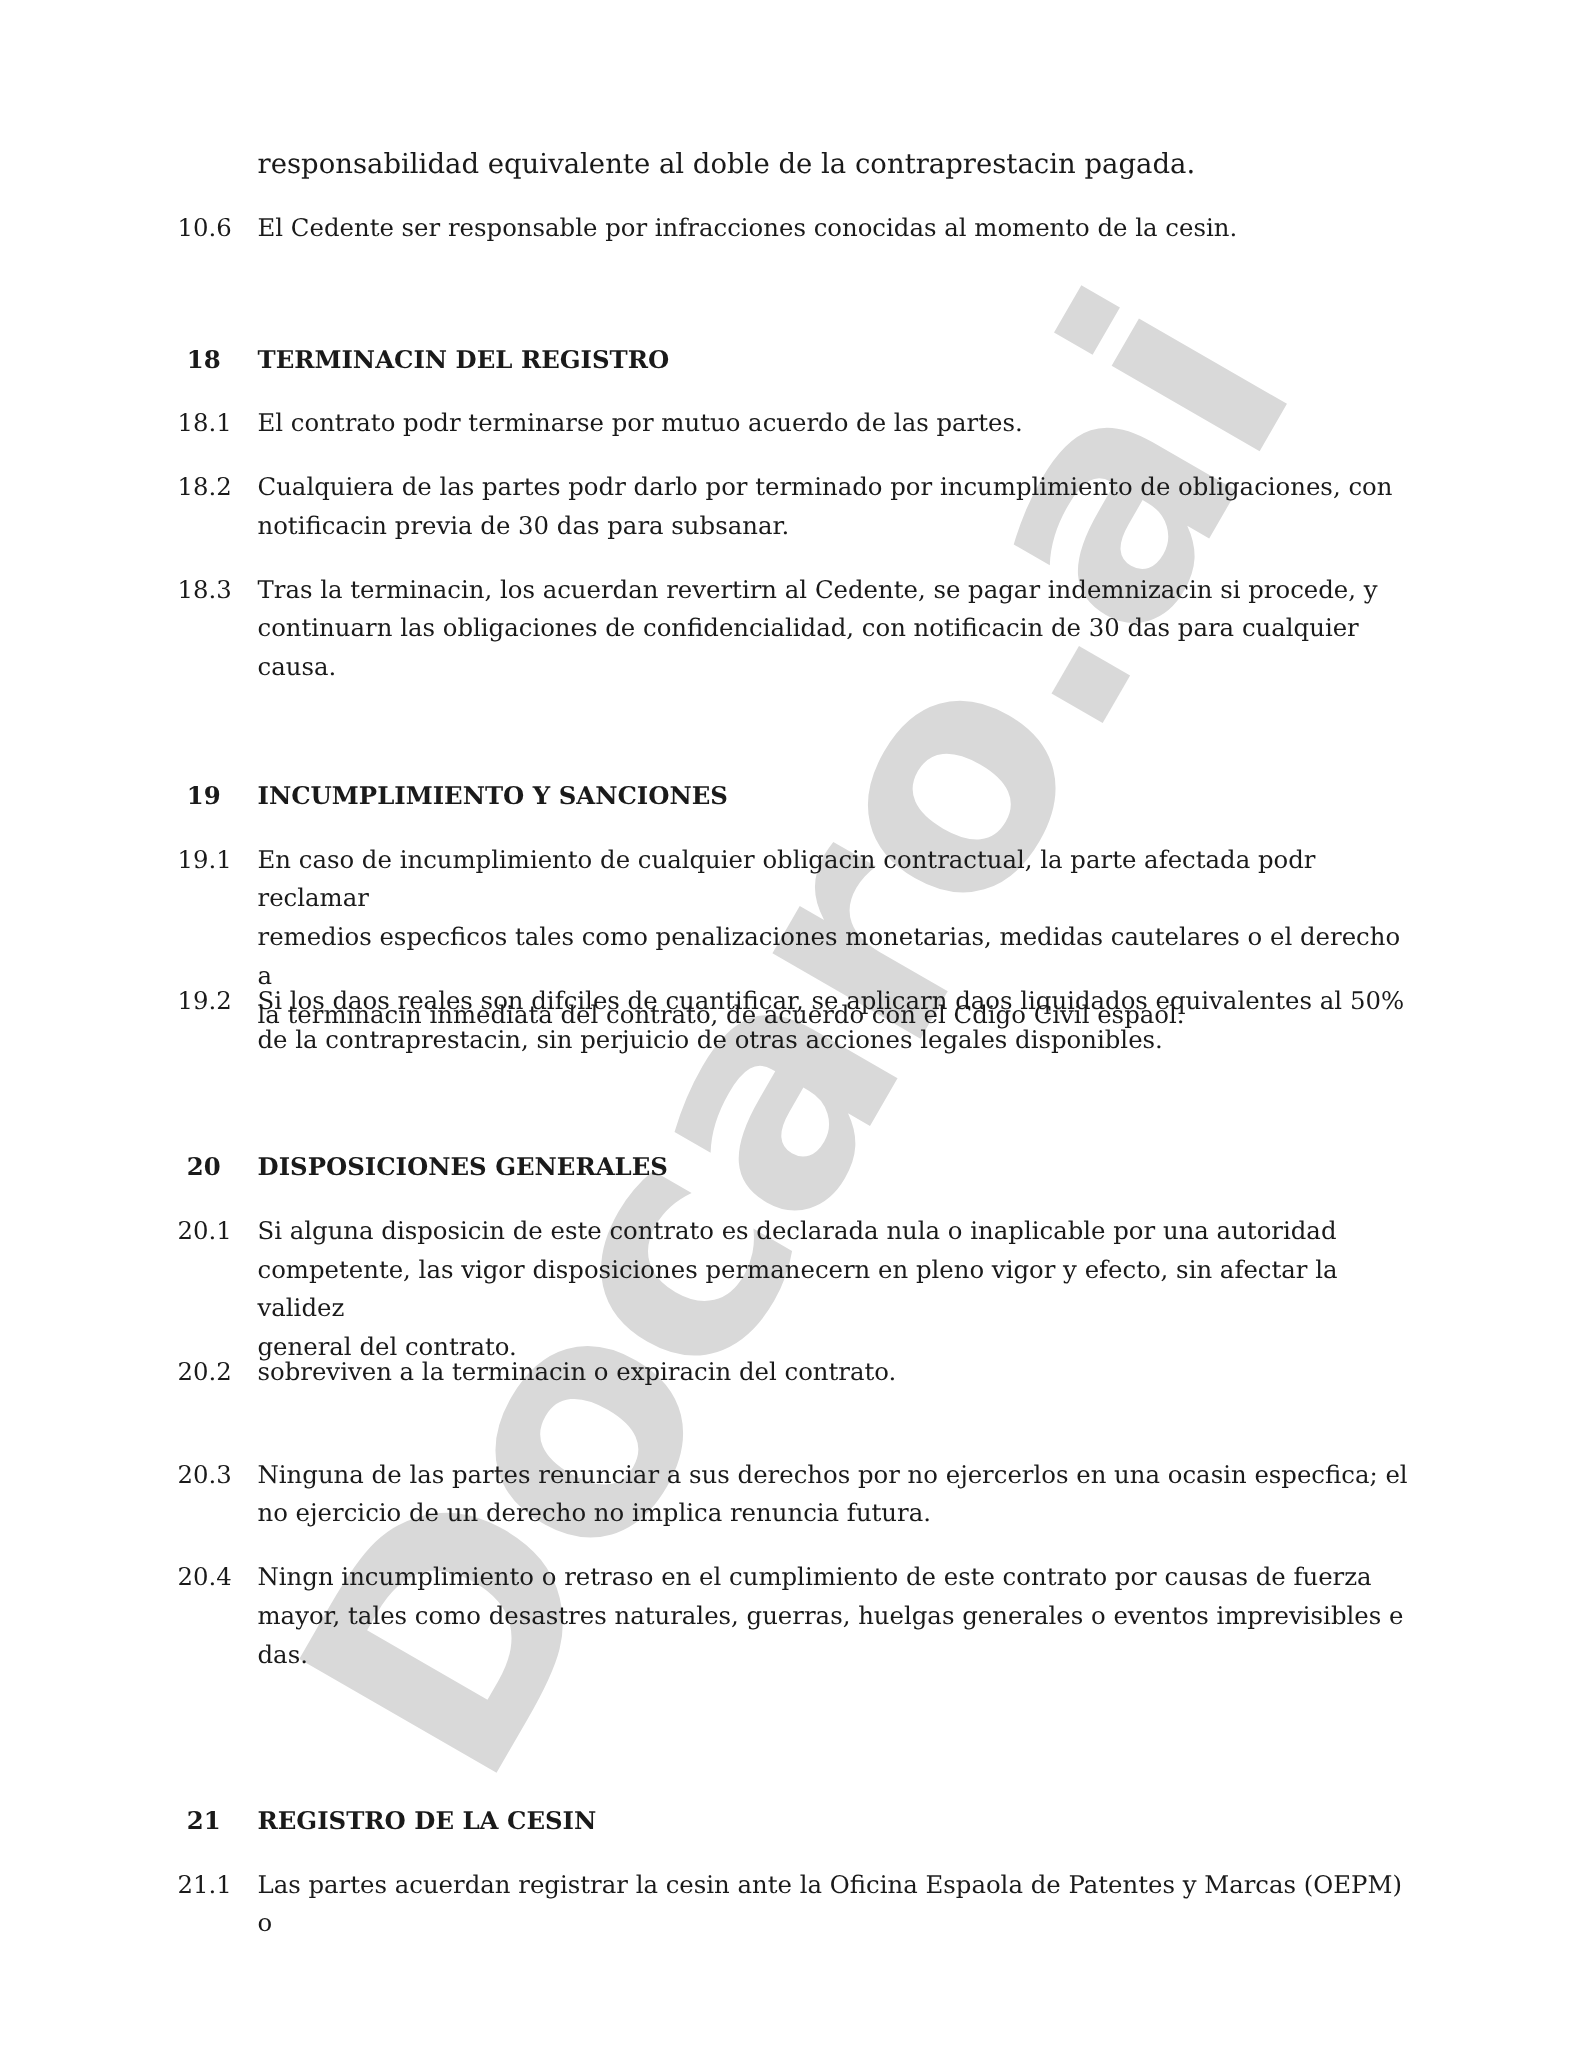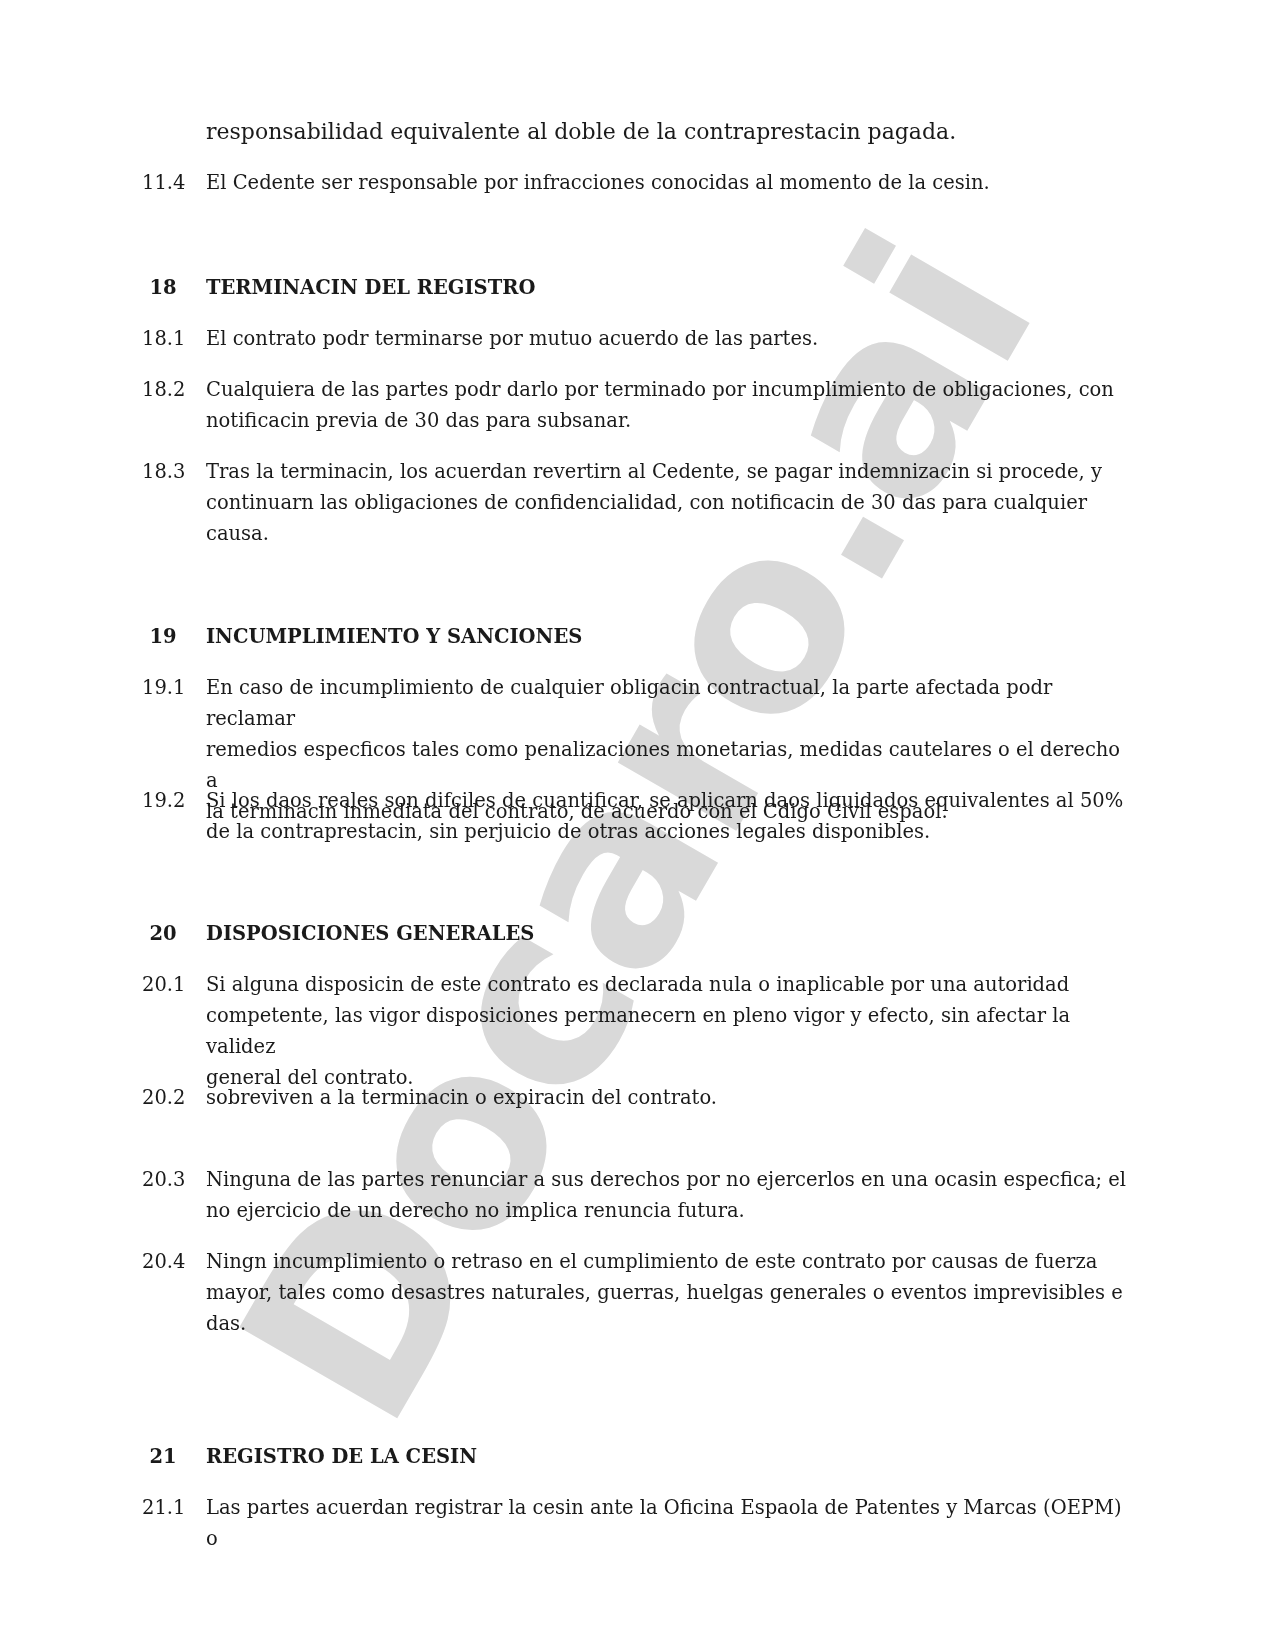--- a/index.html
+++ b/index.html
@@ -92,21 +92,21 @@
 
 <div class="page">
 
   <div class="watermark">Docaro.ai</div>
 
   <div class="content">
 
     <div class="line-block" style="top:116px;">responsabilidad equivalente al doble de la contraprestacin pagada.</div>
 
     <div class="clause" style="top:167px;">
-      <span class="num">11.4</span>
+      <span class="num">10.6</span>
       <span class="text"><span>El </span><b>Cedente</b><span> ser responsable por infracciones conocidas al momento de la cesin.</span></span>
     </div>
 
     <div class="section-heading" style="top:272px;">
       <span class="num">18</span>
       <span class="title">TERMINACIN DEL REGISTRO</span>
     </div>
 
     <div class="clause" style="top:323px;">
       <span class="num">18.1</span>

